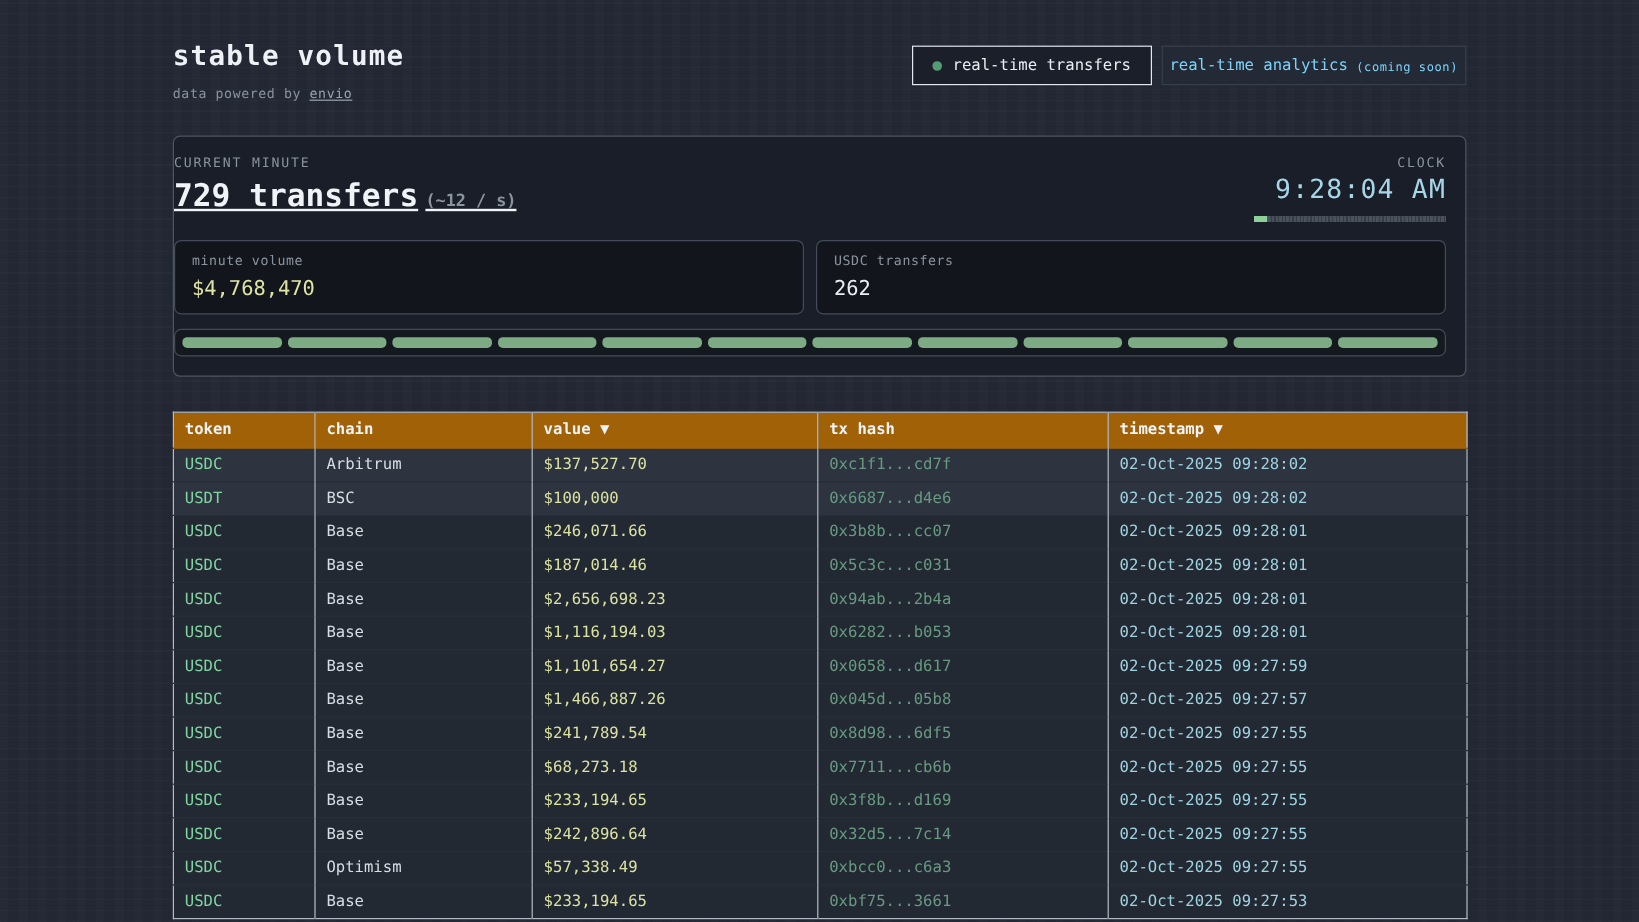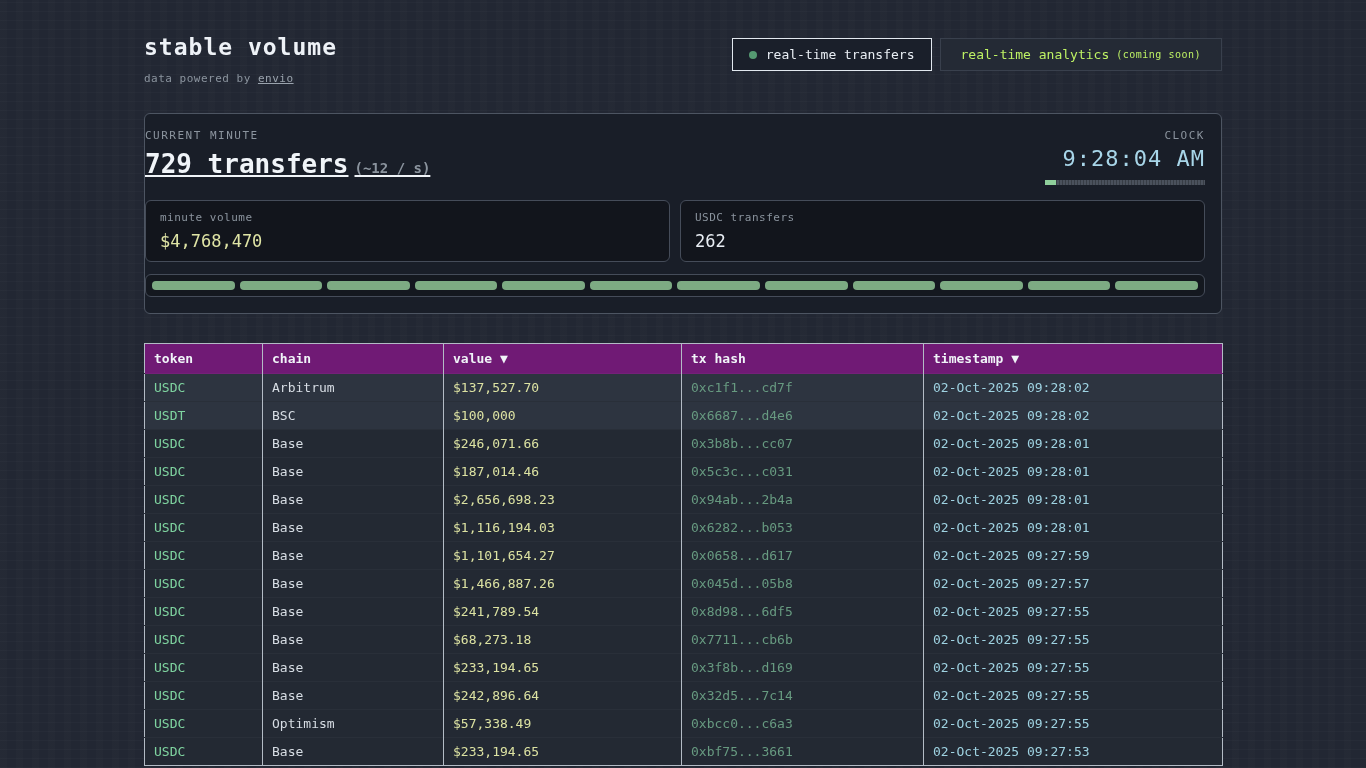--- a/index.html
+++ b/index.html
@@ -23,23 +23,23 @@
   .subtitle a { color: #9aa3ad; text-decoration: underline; cursor: pointer; text-align: center; }
   .tabs { display: flex; gap: 8px; margin-top: 4px; }
   .tab-active {
     display: flex; align-items: center; gap: 9px;
     border: 1px solid #e2e8ef; background: #1a1f2a; color: #e9eef4;
     padding: 8px 16px; font-size: 13px; cursor: pointer;
     font-family: inherit;
   }
   .dot { width: 8px; height: 8px; border-radius: 50%; background: #559a72; }
   .tab-disabled {
-    border: 1px solid #39404d; background: #242a35; color: #bef264;
-    padding: 8px 20px; font-size: 13px; cursor: default;
-    display: flex; align-items: center; gap: 7px;
+    border: 1px solid #39404d; background: #242a35; color: #7dd3fc;
+    padding: 8px 6px; font-size: 13px; cursor: default;
+    display: flex; align-items: flex-end; gap: 7px;
     font-family: inherit;
   }
   .tab-disabled .badge { font-size: 10px; letter-spacing: 0.5px; }
 
   
   .hero {
     margin-top: 28px;
     border: 1px solid #4d5562; border-radius: 6px;
     background: #191e28;
     padding: 15px 16px 16px 0;
@@ -76,21 +76,21 @@
     border: 1px solid #b3bbc5;
     background: #232933;
     table-layout: fixed;
   }
   col.c-token { width: 118px; }
   col.c-chain { width: 181px; }
   col.c-value { width: 238px; }
   col.c-tx    { width: 242px; }
   col.c-time  { width: 299px; }
   th {
-    background: #701a75; color: #f0f4f8; font-weight: bold;
+    background: #a16207; color: #f0f4f8; font-weight: bold;
     font-size: 13px; text-align: left; padding: 7px 9px;
     border-left: 1px solid #b3bbc5;
   }
   th:first-child { border-left: none; }
   td {
     font-size: 13px; padding: 6px 9px;
     border-left: 1px solid #b3bbc5;
     border-top: 1px solid rgba(255,255,255,0.03);
     white-space: nowrap; overflow: hidden;
   }

